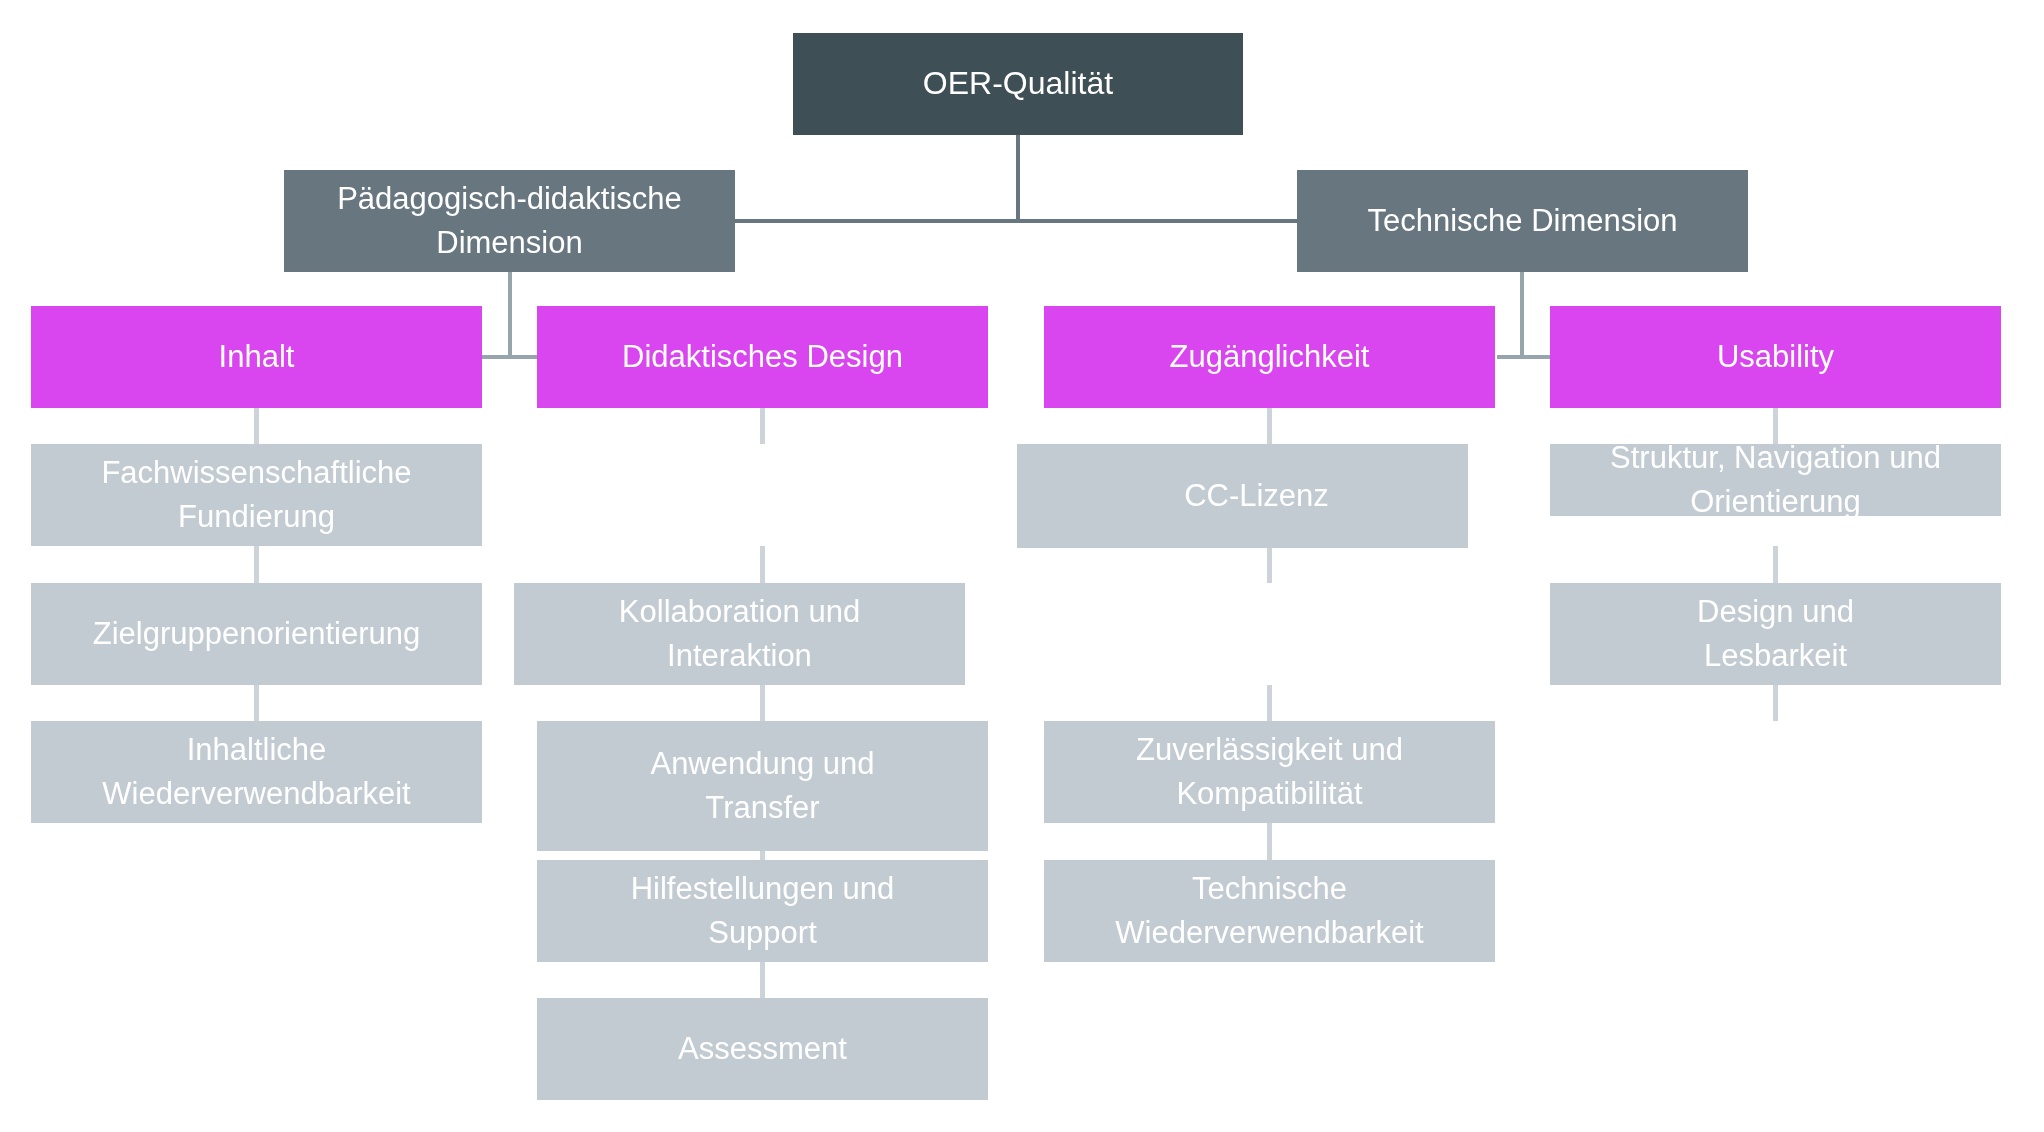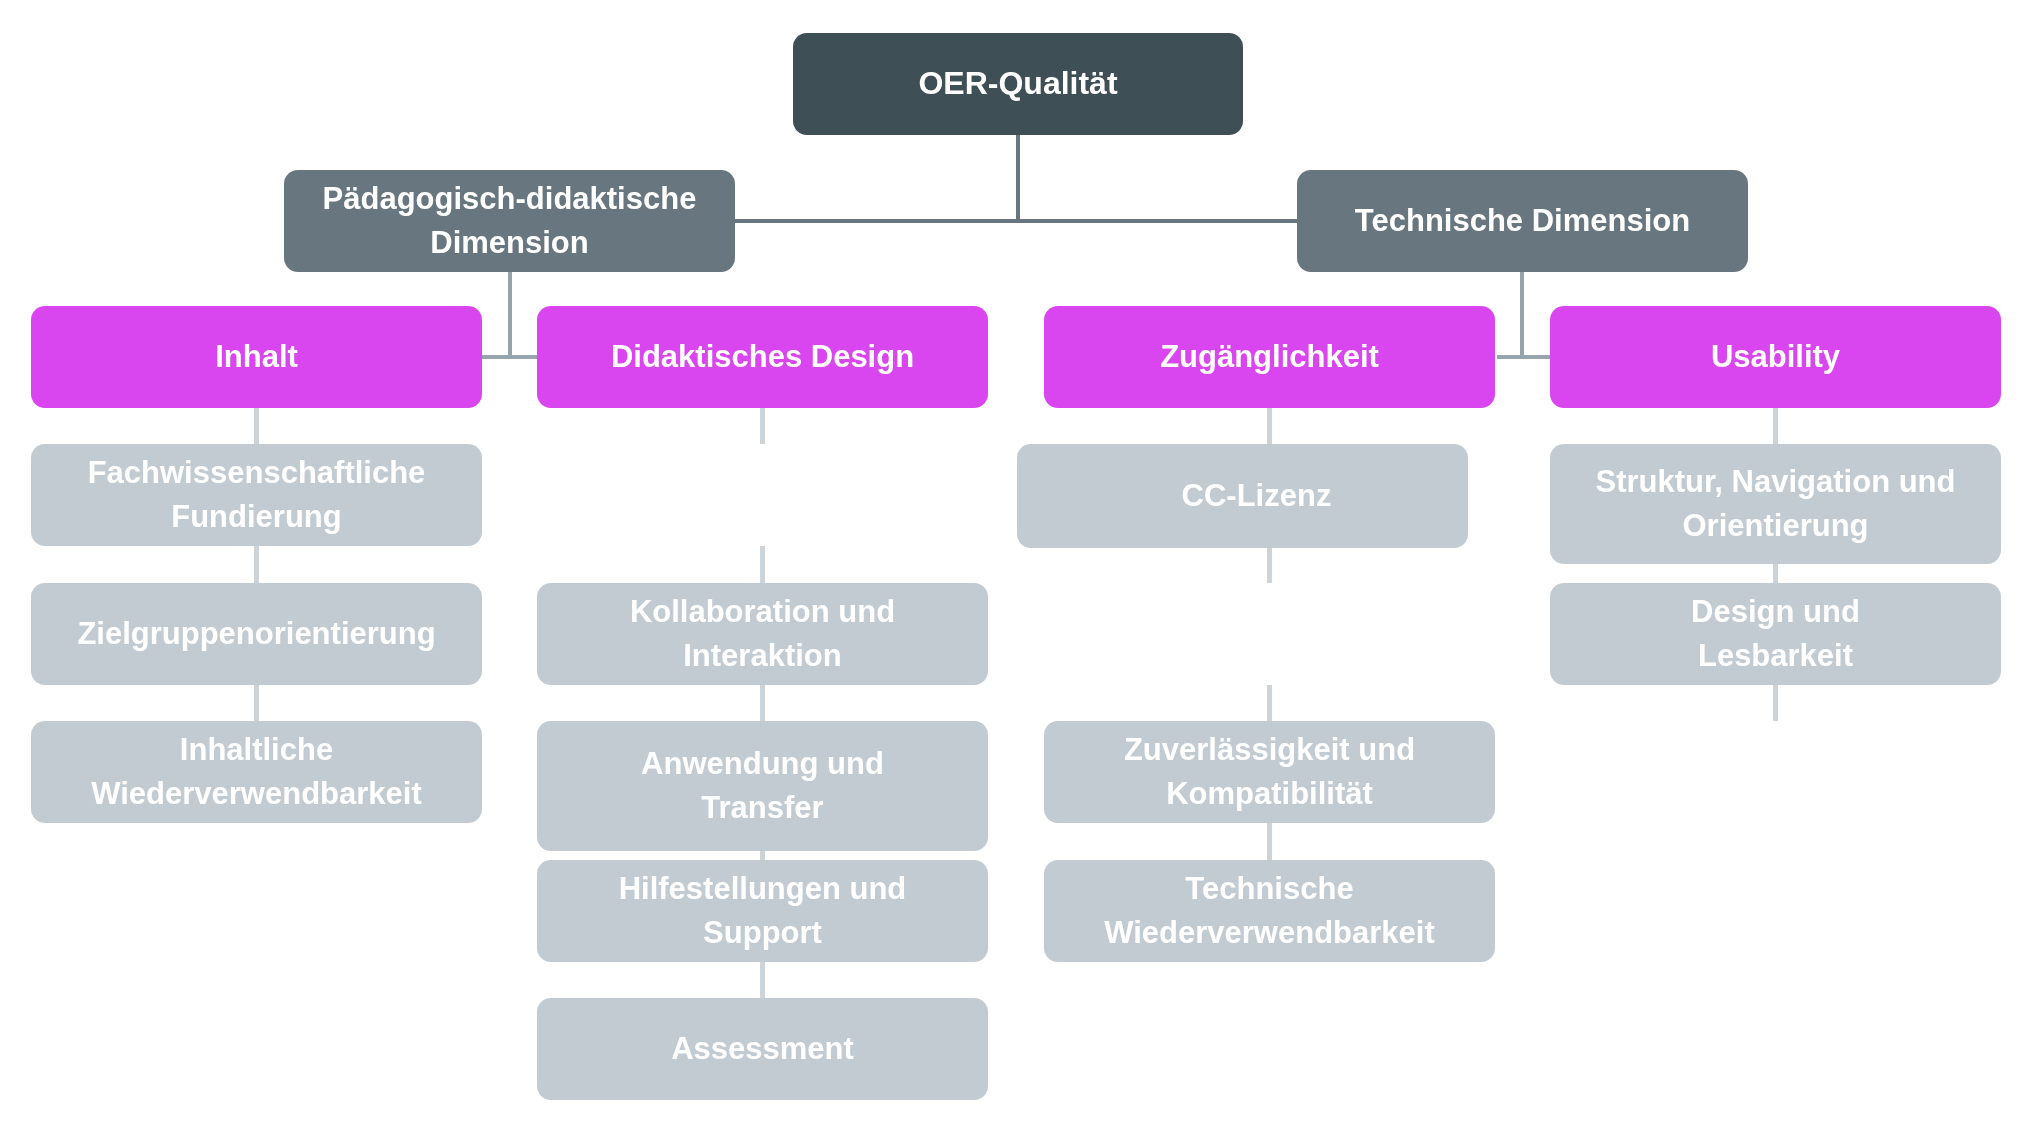--- a/index.html
+++ b/index.html
@@ -11,26 +11,25 @@
     font-family: "Liberation Sans", sans-serif;
     overflow: hidden;
   }
   .box {
     position: absolute;
     display: flex;
     align-items: center;
     justify-content: center;
     text-align: center;
     color: #ffffff;
-    font-weight: bold;
+    font-weight: normal;
     font-size: 31px;
     line-height: 1.42;
     white-space: pre-line;
     box-sizing: border-box;
-    border-radius: 14px;
   }
   .root-box     { background: #3E4F56; }
   .dim-box      { background: #68777F; }
   .cat-box      { background: #d946ef; }
   .item-box     { background: #C3CBD2; }
   .line         { position: absolute; }
   .line-dark    { background: #68777F; }
   .line-mid     { background: #96A4AC; }
   .line-light   { background: #CDD4D9; }
 </style>
@@ -76,32 +75,32 @@
   <div class="box cat-box" style="left:537px; top:306px; width:451px; height:102px;">Didaktisches Design</div>
   <div class="box cat-box" style="left:1044px; top:306px; width:451px; height:102px;">Zugänglichkeit</div>
   <div class="box cat-box" style="left:1550px; top:306px; width:451px; height:102px;">Usability</div>
 
   <div class="box item-box" style="left:31px; top:444px; width:451px; height:102px;">Fachwissenschaftliche
 Fundierung</div>
   <div class="box item-box" style="left:31px; top:583px; width:451px; height:102px;">Zielgruppenorientierung</div>
   <div class="box item-box" style="left:31px; top:721px; width:451px; height:102px;">Inhaltliche
 Wiederverwendbarkeit</div>
 
-  <div class="box item-box" style="left:537px; top:583px; width:451px; height:102px;">Kollaboration und
+  <div class="box item-box" style="left:514px; top:583px; width:451px; height:102px;">Kollaboration und
 Interaktion</div>
   <div class="box item-box" style="left:537px; top:721px; width:451px; height:130px;">Anwendung und
 Transfer</div>
   <div class="box item-box" style="left:537px; top:860px; width:451px; height:102px;">Hilfestellungen und
 Support</div>
   <div class="box item-box" style="left:537px; top:998px; width:451px; height:102px;">Assessment</div>
 
   <div class="box item-box" style="left:1017px; top:444px; width:451px; height:104px;padding-left:28px;">CC-Lizenz</div>
   <div class="box item-box" style="left:1044px; top:721px; width:451px; height:102px;">Zuverlässigkeit und
 Kompatibilität</div>
   <div class="box item-box" style="left:1044px; top:860px; width:451px; height:102px;">Technische
 Wiederverwendbarkeit</div>
 
-  <div class="box item-box" style="left:1550px; top:444px; width:451px; height:120px;">Struktur, Navigation und
+  <div class="box item-box" style="left:1550px; top:444px; width:451px; height:72px;">Struktur, Navigation und
 Orientierung</div>
   <div class="box item-box" style="left:1550px; top:583px; width:451px; height:102px;">Design und
 Lesbarkeit</div>
 
 </div>
 
 </body></html>

